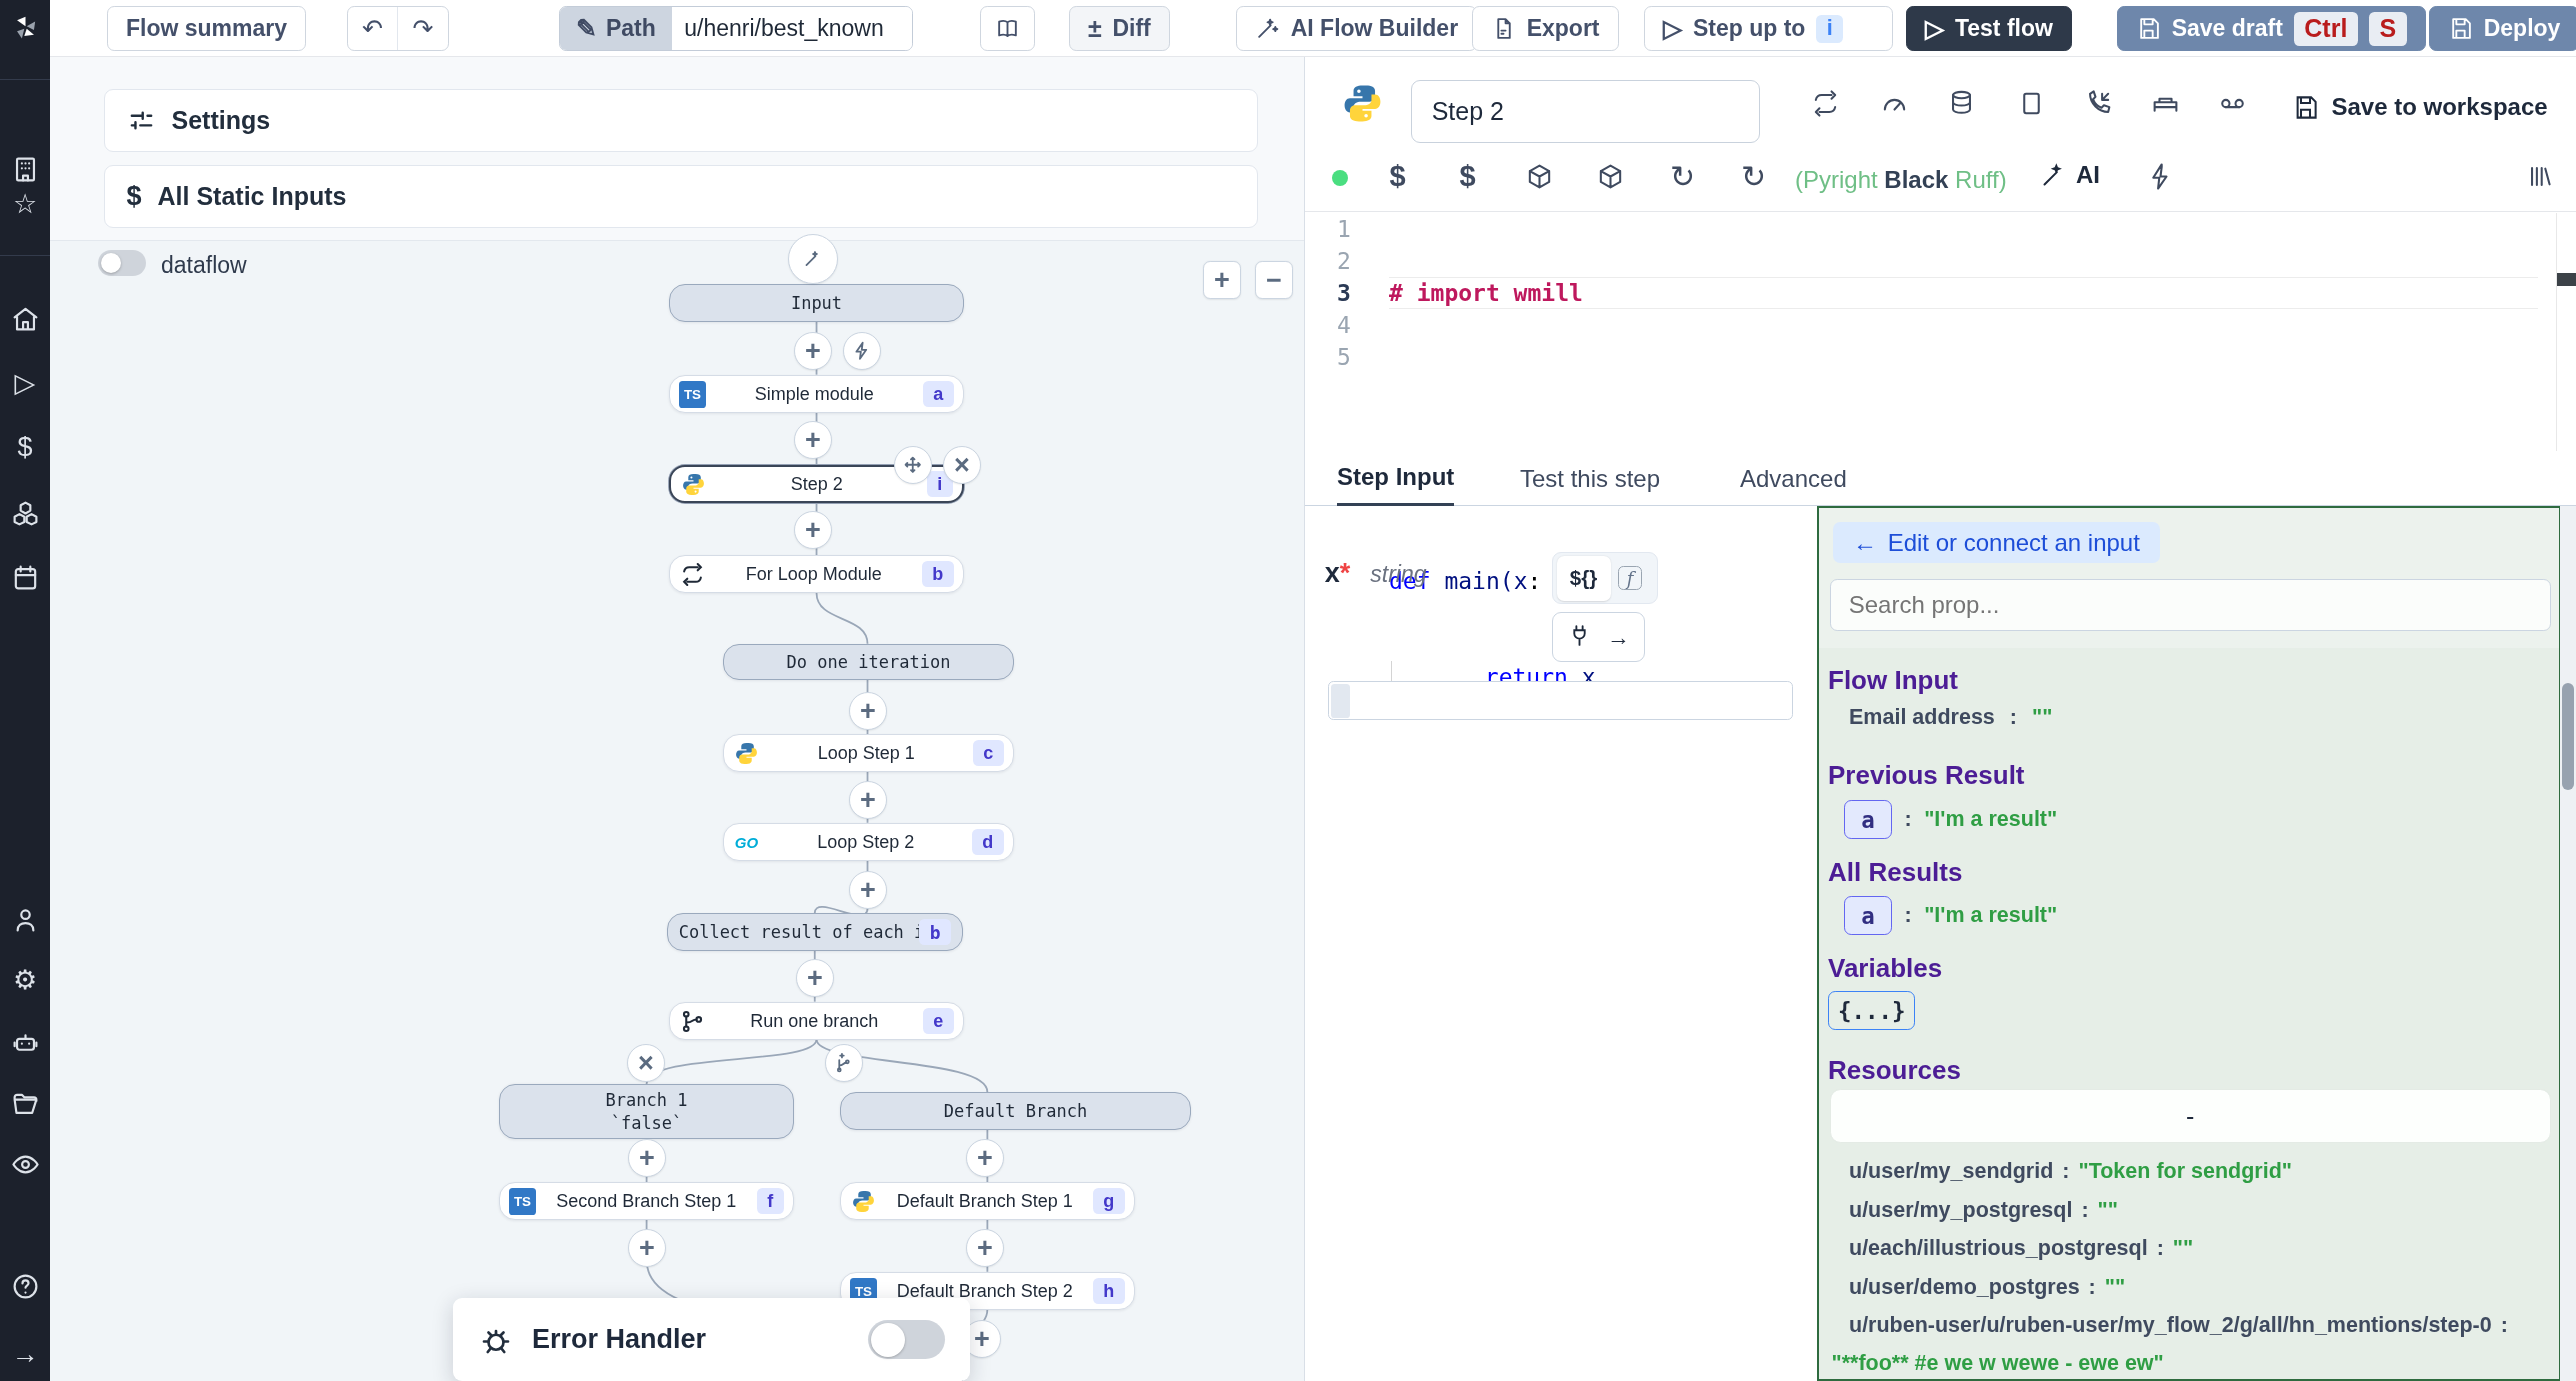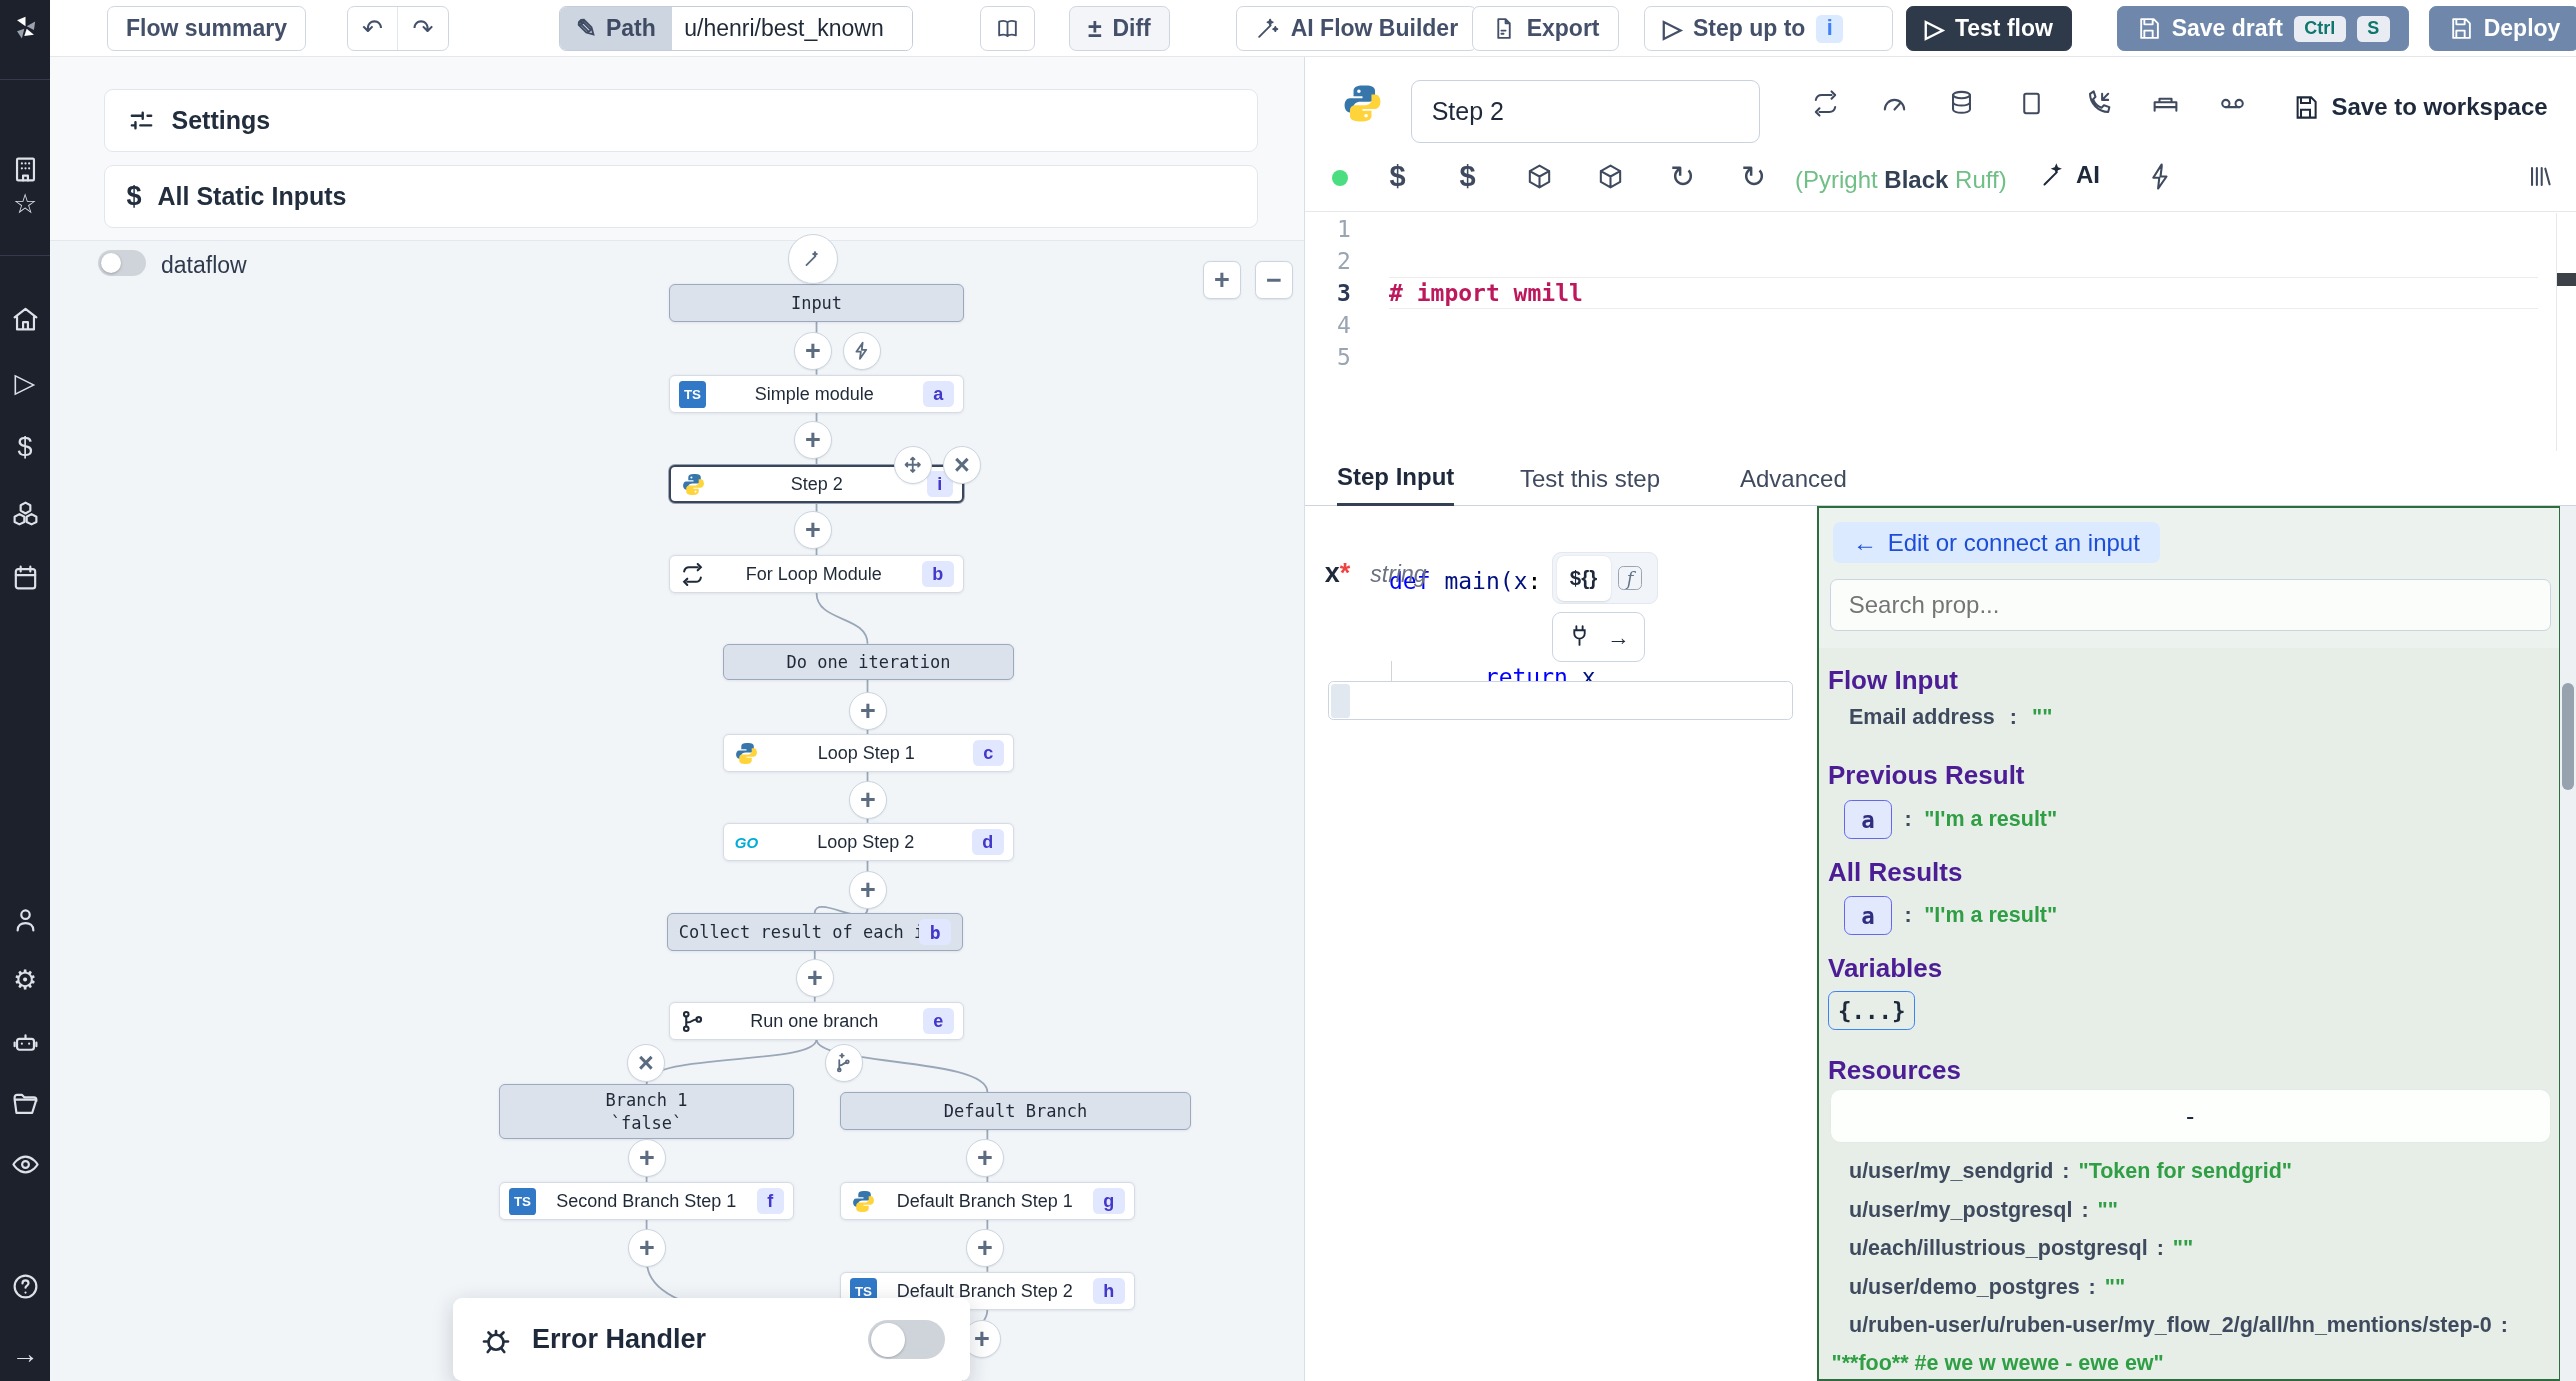--- a/index.html
+++ b/index.html
@@ -10,30 +10,30 @@
   .sidebar { position:absolute; left:0; top:0; width:50px; height:1381px; background:#1c212c; z-index:50; }
   .sidebar .sdiv { position:absolute; left:0; width:50px; height:0.9px; background:#333b4c; }
   .sicon { position:absolute; left:50%; transform:translate(-50%,-50%); color:#dde2e9; width:30px; height:30px; display:flex; align-items:center; justify-content:center; font-size:27px; }
   .sicon svg { width:29px; height:29px; stroke:currentColor; stroke-width:1.8; fill:none; stroke-linecap:round; stroke-linejoin:round; }
 
   
   .topbar { position:absolute; left:50px; top:0; width:2526px; height:57px; background:#fff; border-bottom:0.9px solid #e5e7eb; z-index:40; }
   .tbtn { position:absolute; top:6.3px; height:45px; display:flex; align-items:center; gap:10.7px; border:0.9px solid #cfd6df; border-radius:7.2px; background:#fff; color:#44506a; font-weight:600; font-size:23px; padding:0 18px; }
   .tbtn svg { width:25px; height:25px; stroke:currentColor; stroke-width:1.8; fill:none; stroke-linecap:round; stroke-linejoin:round; }
   .glyph { font-size:25px; line-height:1; }
-  .kbd { background:#e9edf3; color:#0f766e; border-radius:5.4px; padding:2.7px 10.7px; font-size:18px; font-weight:700; }
+  .kbd { background:#e9edf3; color:#b91c1c; border-radius:5.4px; padding:2.7px 10.7px; font-size:25px; font-weight:700; }
   .ibadge { background:#dbeafe; color:#3b82f6; border-radius:5.4px; padding:1.8px 10.7px; font-size:21.5px; font-weight:700; }
 
   
   .flow { position:absolute; left:50px; top:57px; width:1254px; height:1324px; background:#f1f5f8; overflow:hidden; }
   .flow-top { position:absolute; left:0; top:0; width:1254px; height:184px; background:#f7f9fb; border-bottom:0.9px solid #e3e8ee; }
   .card { position:absolute; left:54px; width:1154px; height:63px; background:#fff; border:0.9px solid #e2e7ee; border-radius:9px; display:flex; align-items:center; gap:16px; padding:0 21.5px; color:#222e3d; font-weight:700; font-size:25px; }
   .card svg { width:29px; height:29px; stroke:#222e3d; stroke-width:2; fill:none; stroke-linecap:round; }
 
-  .node { position:absolute; height:38px; background:#fff; border:0.9px solid #d5dce6; border-radius:6px; box-shadow:0 0.9px 2.7px rgba(20,30,50,.08); display:flex; align-items:center; padding:0 9px; font-size:18px; color:#1f2937; }
+  .node { position:absolute; height:38px; background:#fff; border:0.9px solid #d5dce6; border-radius:16px; box-shadow:0 0.9px 2.7px rgba(20,30,50,.08); display:flex; align-items:center; padding:0 9px; font-size:18px; color:#1f2937; }
   .node .lbl { flex:1; text-align:center; overflow:hidden; white-space:nowrap; }
   .node.gray { background:#dbe2ec; border-color:#9aa9bd; font-family:"DejaVu Sans Mono",monospace; font-size:17px; justify-content:center; }
   .node.sel { border:2.7px solid #3a4557; box-shadow:0 0 0 0.9px #94a0b4; }
   .nbadge { background:#e0e7ff; color:#4338ca; font-weight:700; border-radius:5.4px; padding:2.7px 10.7px; font-size:18px; }
   .nico { width:27px; height:27px; display:flex; align-items:center; justify-content:center; }
   .nico svg { width:25px; height:25px; }
   .ts-chip { background:#3178c6; color:#fff; font-weight:700; font-size:13.4px; border-radius:3.6px; padding:2.7px 4.5px; }
   .go-chip { color:#00add8; font-weight:700; font-style:italic; font-size:15px; }
   .pc { position:absolute; width:38px; height:38px; border-radius:50%; background:#fff; border:0.9px solid #cbd5e1; box-shadow:0 0.9px 1.8px rgba(0,0,0,.08); color:#5b6b80; display:flex; align-items:center; justify-content:center; font-size:27px; font-weight:700; transform:translate(-50%,-50%); z-index:5; }
   .pc svg { width:21.5px; height:21.5px; stroke:#5b6b80; stroke-width:2; fill:none; stroke-linecap:round; stroke-linejoin:round; }

